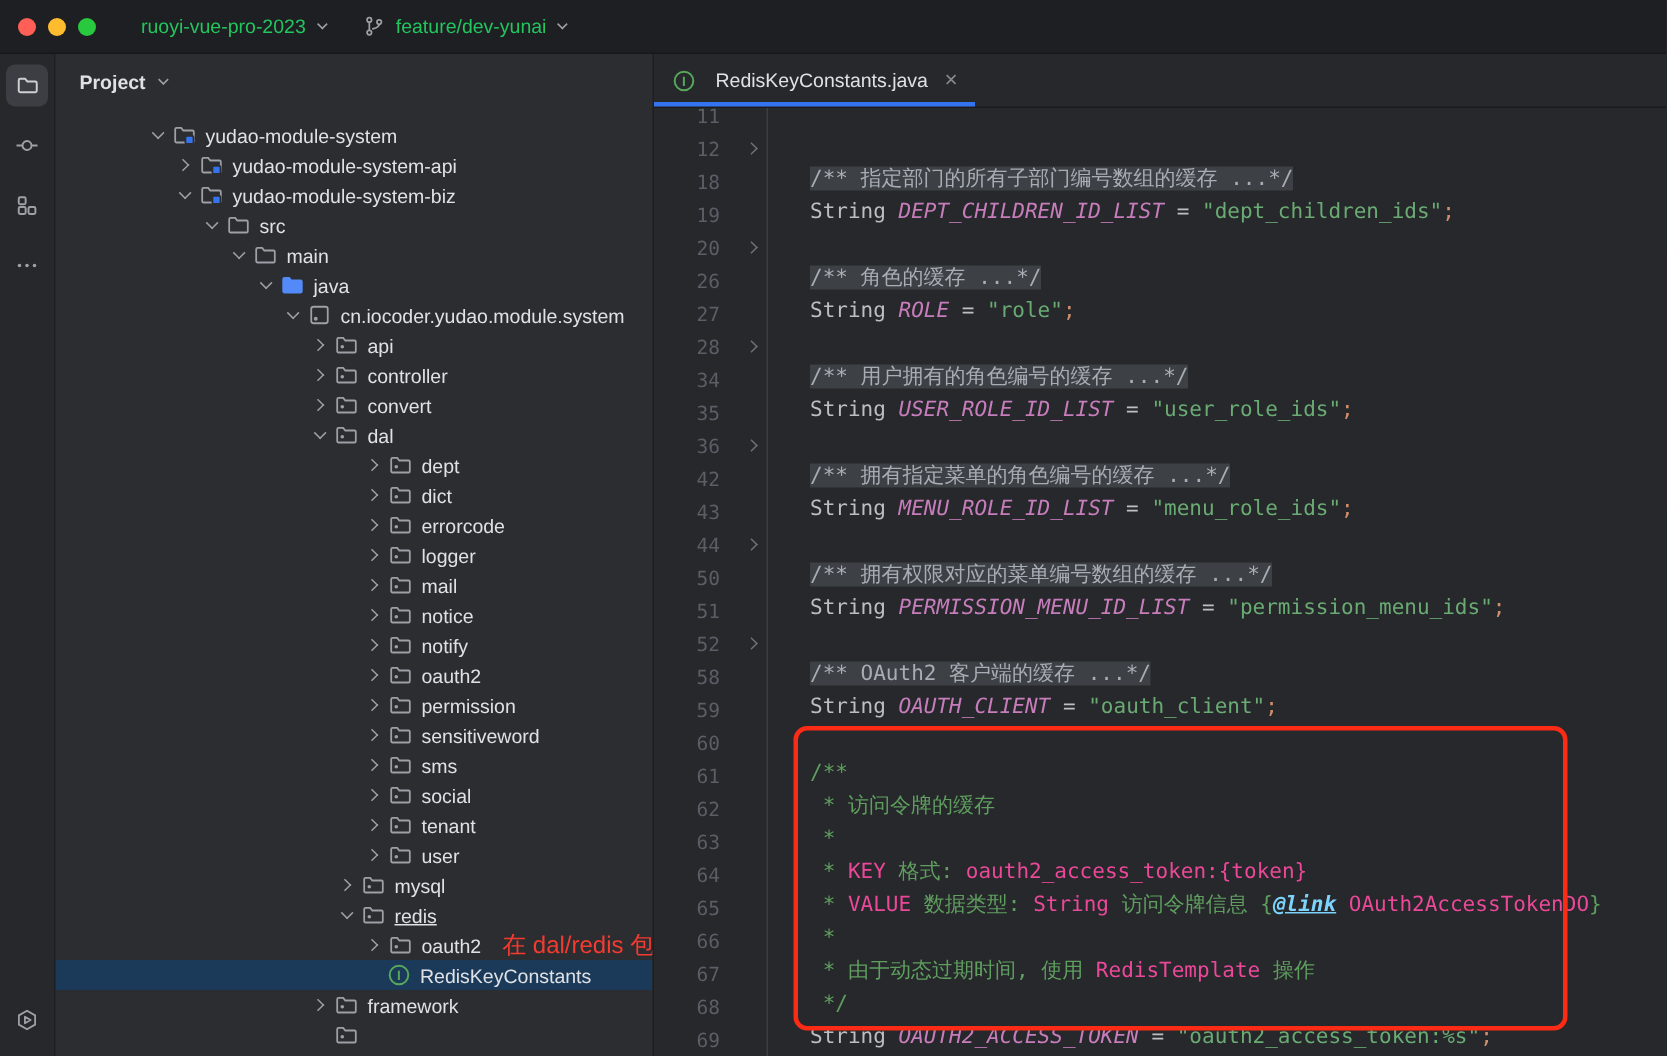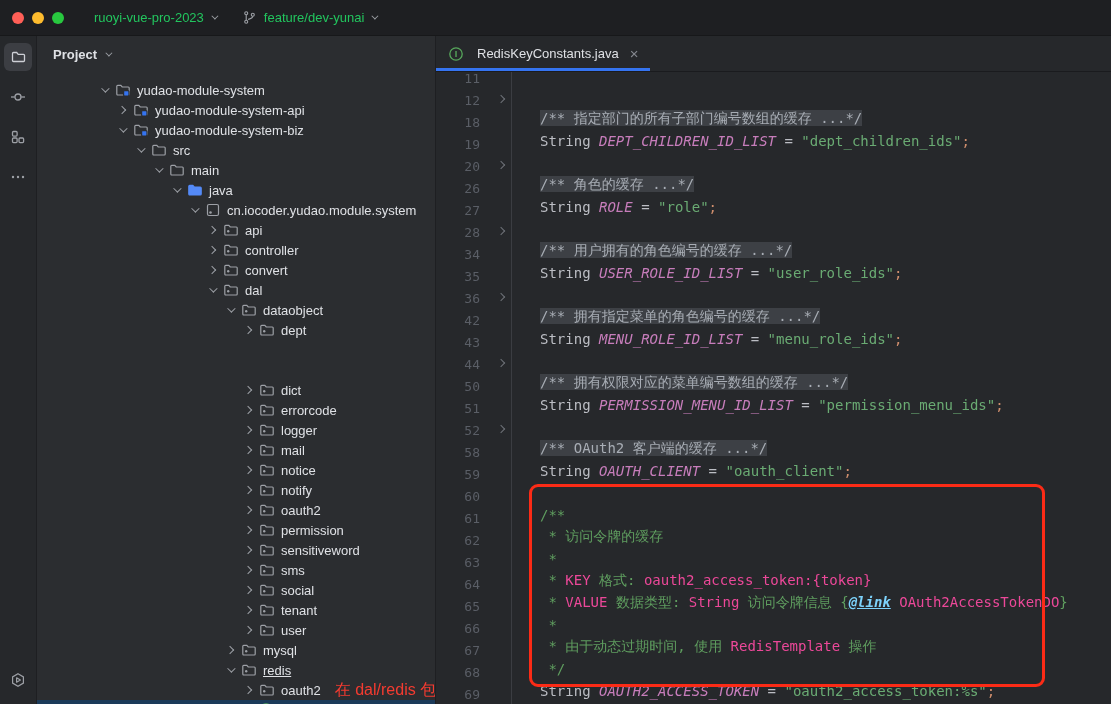--- a/index.html
+++ b/index.html
@@ -279,45 +279,33 @@
             <span class="chv down"></span>
           </span>
           <span class="ticon">
             <svg width="16" height="16" viewBox="0 0 16 16" fill="none" xmlns="http://www.w3.org/2000/svg">
               <path d="M1.8 4.2c0-.5.4-.9.9-.9h3.1l1.4 1.7h6.1c.5 0 .9.4.9.9v6.2c0 .5-.4.9-.9.9H2.7a.9.9 0 0 1-.9-.9V4.2z" stroke="#9DA0A6" stroke-width="1.2"></path>
               <circle cx="5.2" cy="9.2" r="1.2" fill="#9DA0A6"></circle>
             </svg>
           </span>
           <span>dal</span>
         </div>
-        <div class="trow" style="padding-left: 185px;">
-          <span class="tchv">
-            <span class="chv down"></span>
-          </span>
-          <span class="ticon">
-            <svg width="16" height="16" viewBox="0 0 16 16" fill="none" xmlns="http://www.w3.org/2000/svg">
-              <path d="M1.8 4.2c0-.5.4-.9.9-.9h3.1l1.4 1.7h6.1c.5 0 .9.4.9.9v6.2c0 .5-.4.9-.9.9H2.7a.9.9 0 0 1-.9-.9V4.2z" stroke="#9DA0A6" stroke-width="1.2"></path>
-              <circle cx="5.2" cy="9.2" r="1.2" fill="#9DA0A6"></circle>
-            </svg>
-          </span>
-          <span>dataobject</span>
-        </div>
         <div class="trow" style="padding-left: 203px;">
           <span class="tchv">
             <span class="chv right"></span>
           </span>
           <span class="ticon">
             <svg width="16" height="16" viewBox="0 0 16 16" fill="none" xmlns="http://www.w3.org/2000/svg">
               <path d="M1.8 4.2c0-.5.4-.9.9-.9h3.1l1.4 1.7h6.1c.5 0 .9.4.9.9v6.2c0 .5-.4.9-.9.9H2.7a.9.9 0 0 1-.9-.9V4.2z" stroke="#9DA0A6" stroke-width="1.2"></path>
               <circle cx="5.2" cy="9.2" r="1.2" fill="#9DA0A6"></circle>
             </svg>
           </span>
           <span>dept</span>
         </div>
-        <div class="trow" style="padding-left: 203px; margin-top: 40px;">
+        <div class="trow" style="padding-left: 203px;">
           <span class="tchv">
             <span class="chv right"></span>
           </span>
           <span class="ticon">
             <svg width="16" height="16" viewBox="0 0 16 16" fill="none" xmlns="http://www.w3.org/2000/svg">
               <path d="M1.8 4.2c0-.5.4-.9.9-.9h3.1l1.4 1.7h6.1c.5 0 .9.4.9.9v6.2c0 .5-.4.9-.9.9H2.7a.9.9 0 0 1-.9-.9V4.2z" stroke="#9DA0A6" stroke-width="1.2"></path>
               <circle cx="5.2" cy="9.2" r="1.2" fill="#9DA0A6"></circle>
             </svg>
           </span>
           <span>dict</span>

